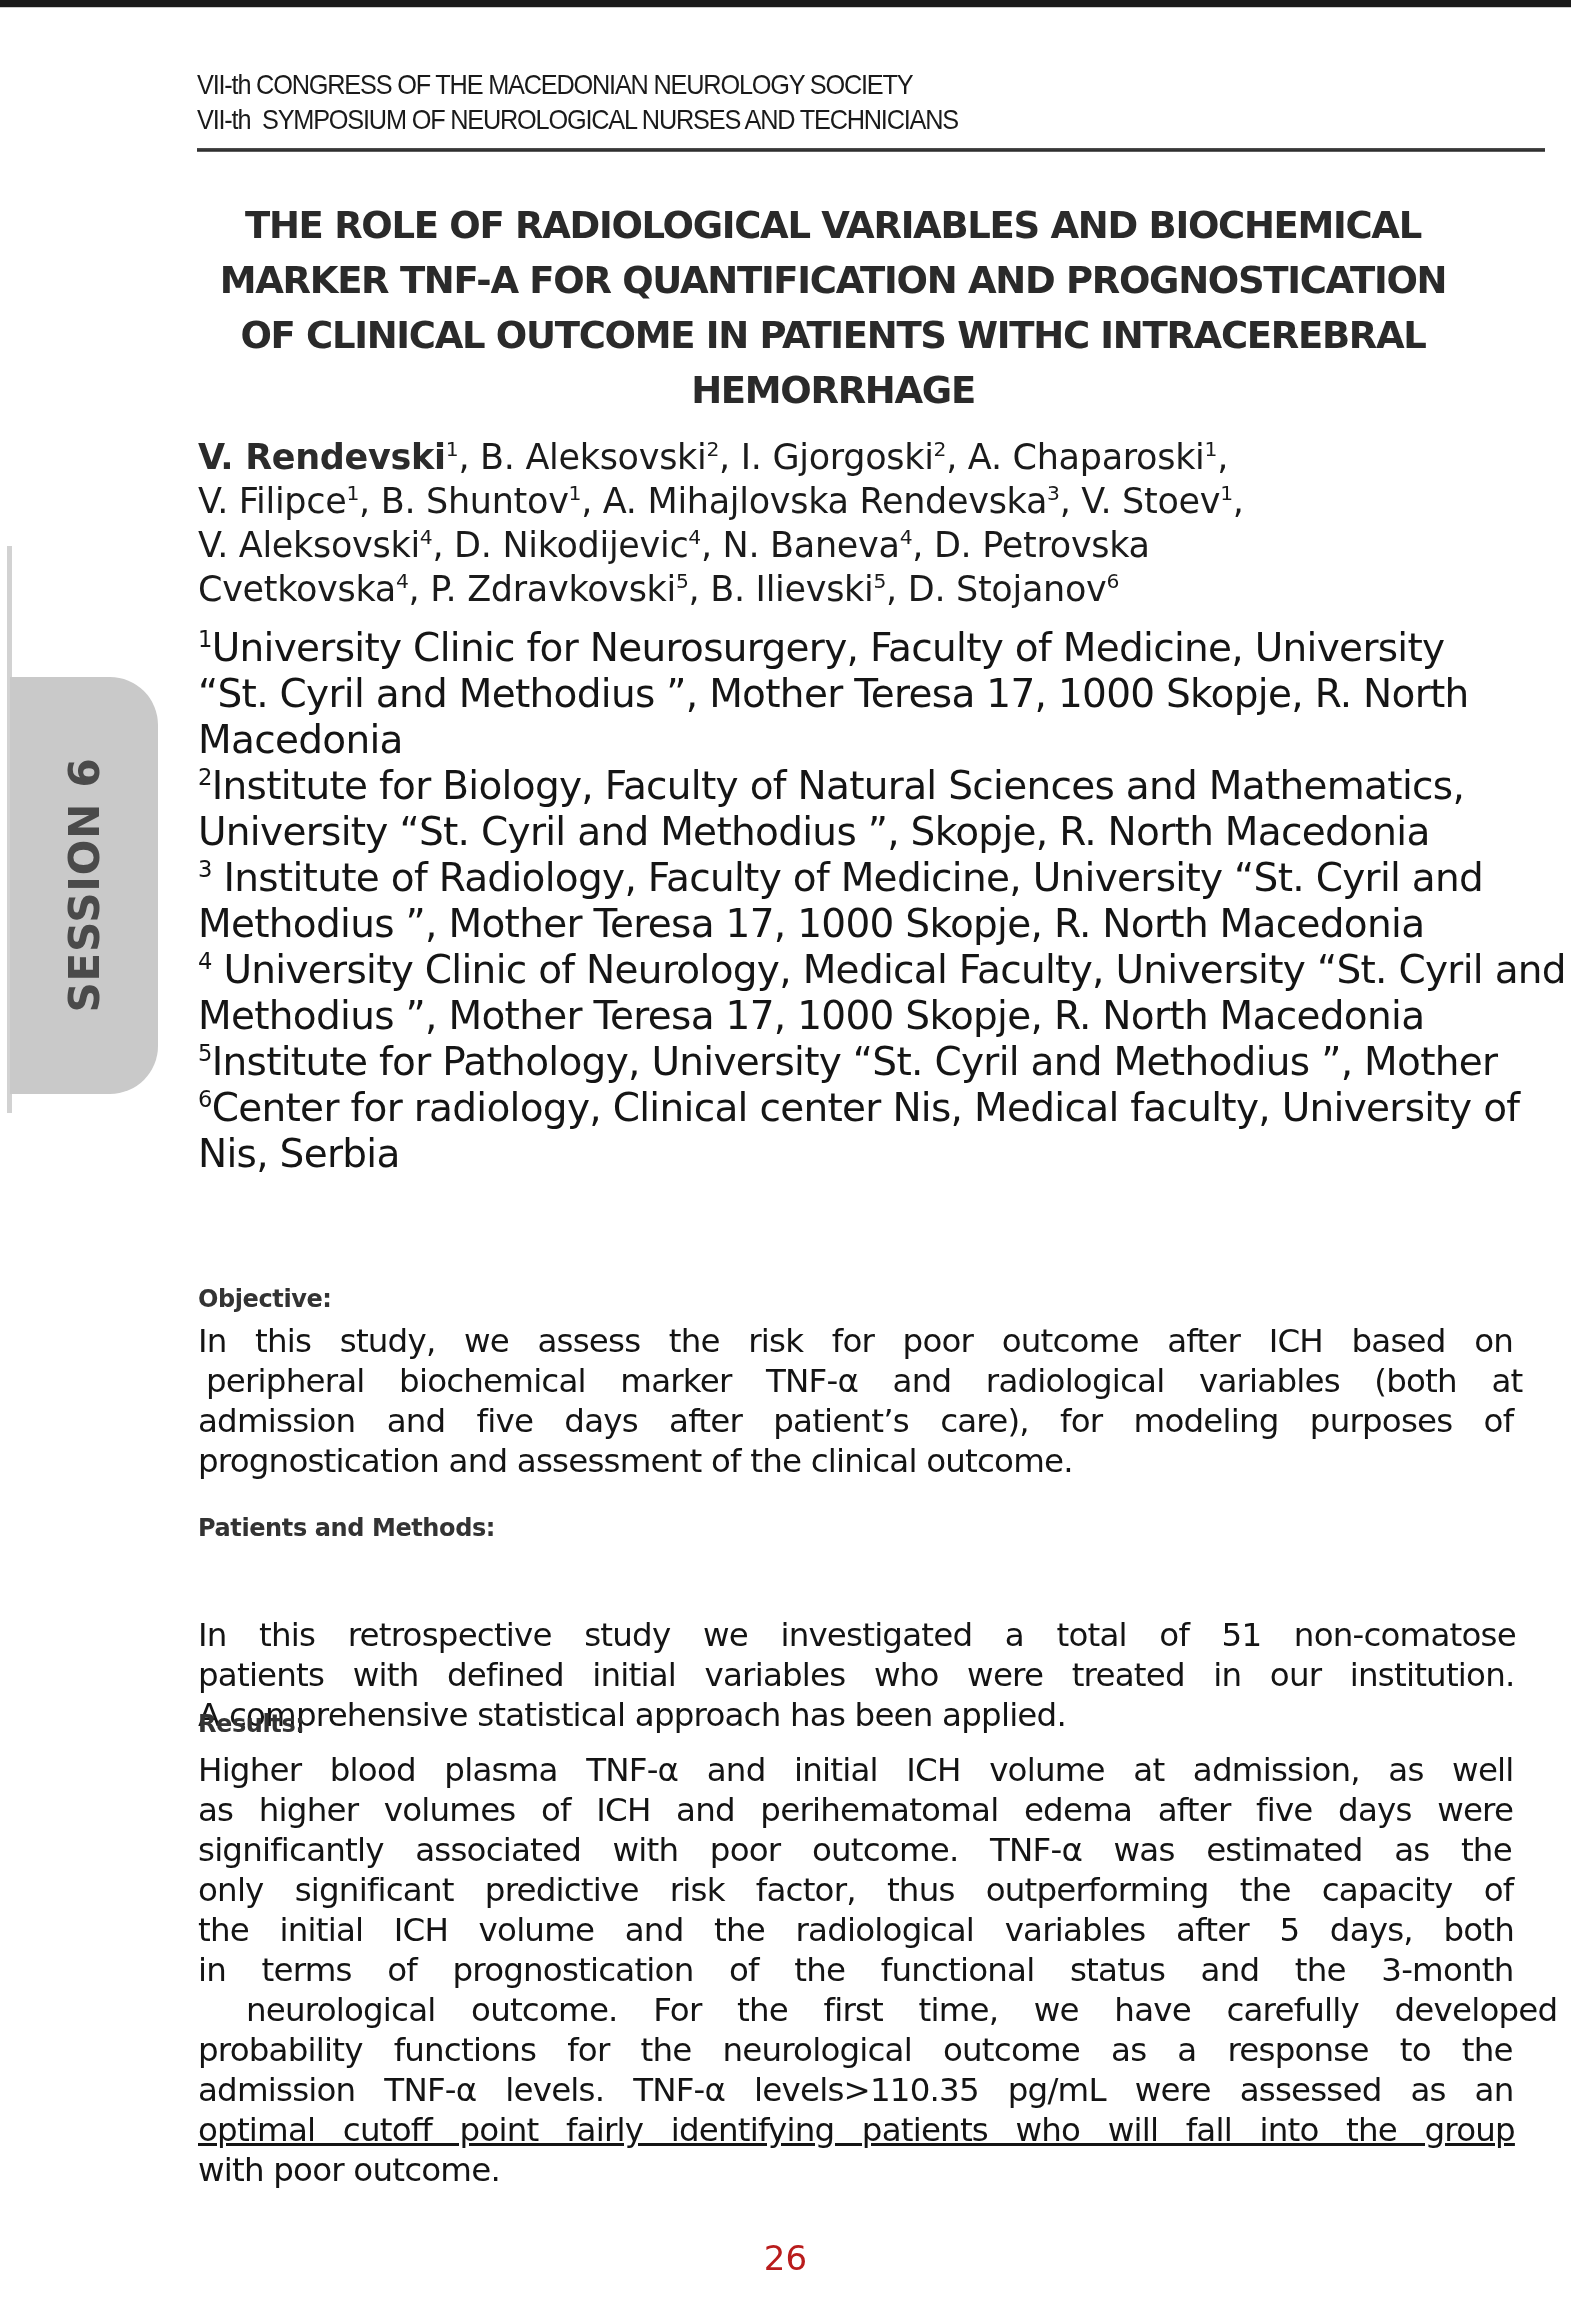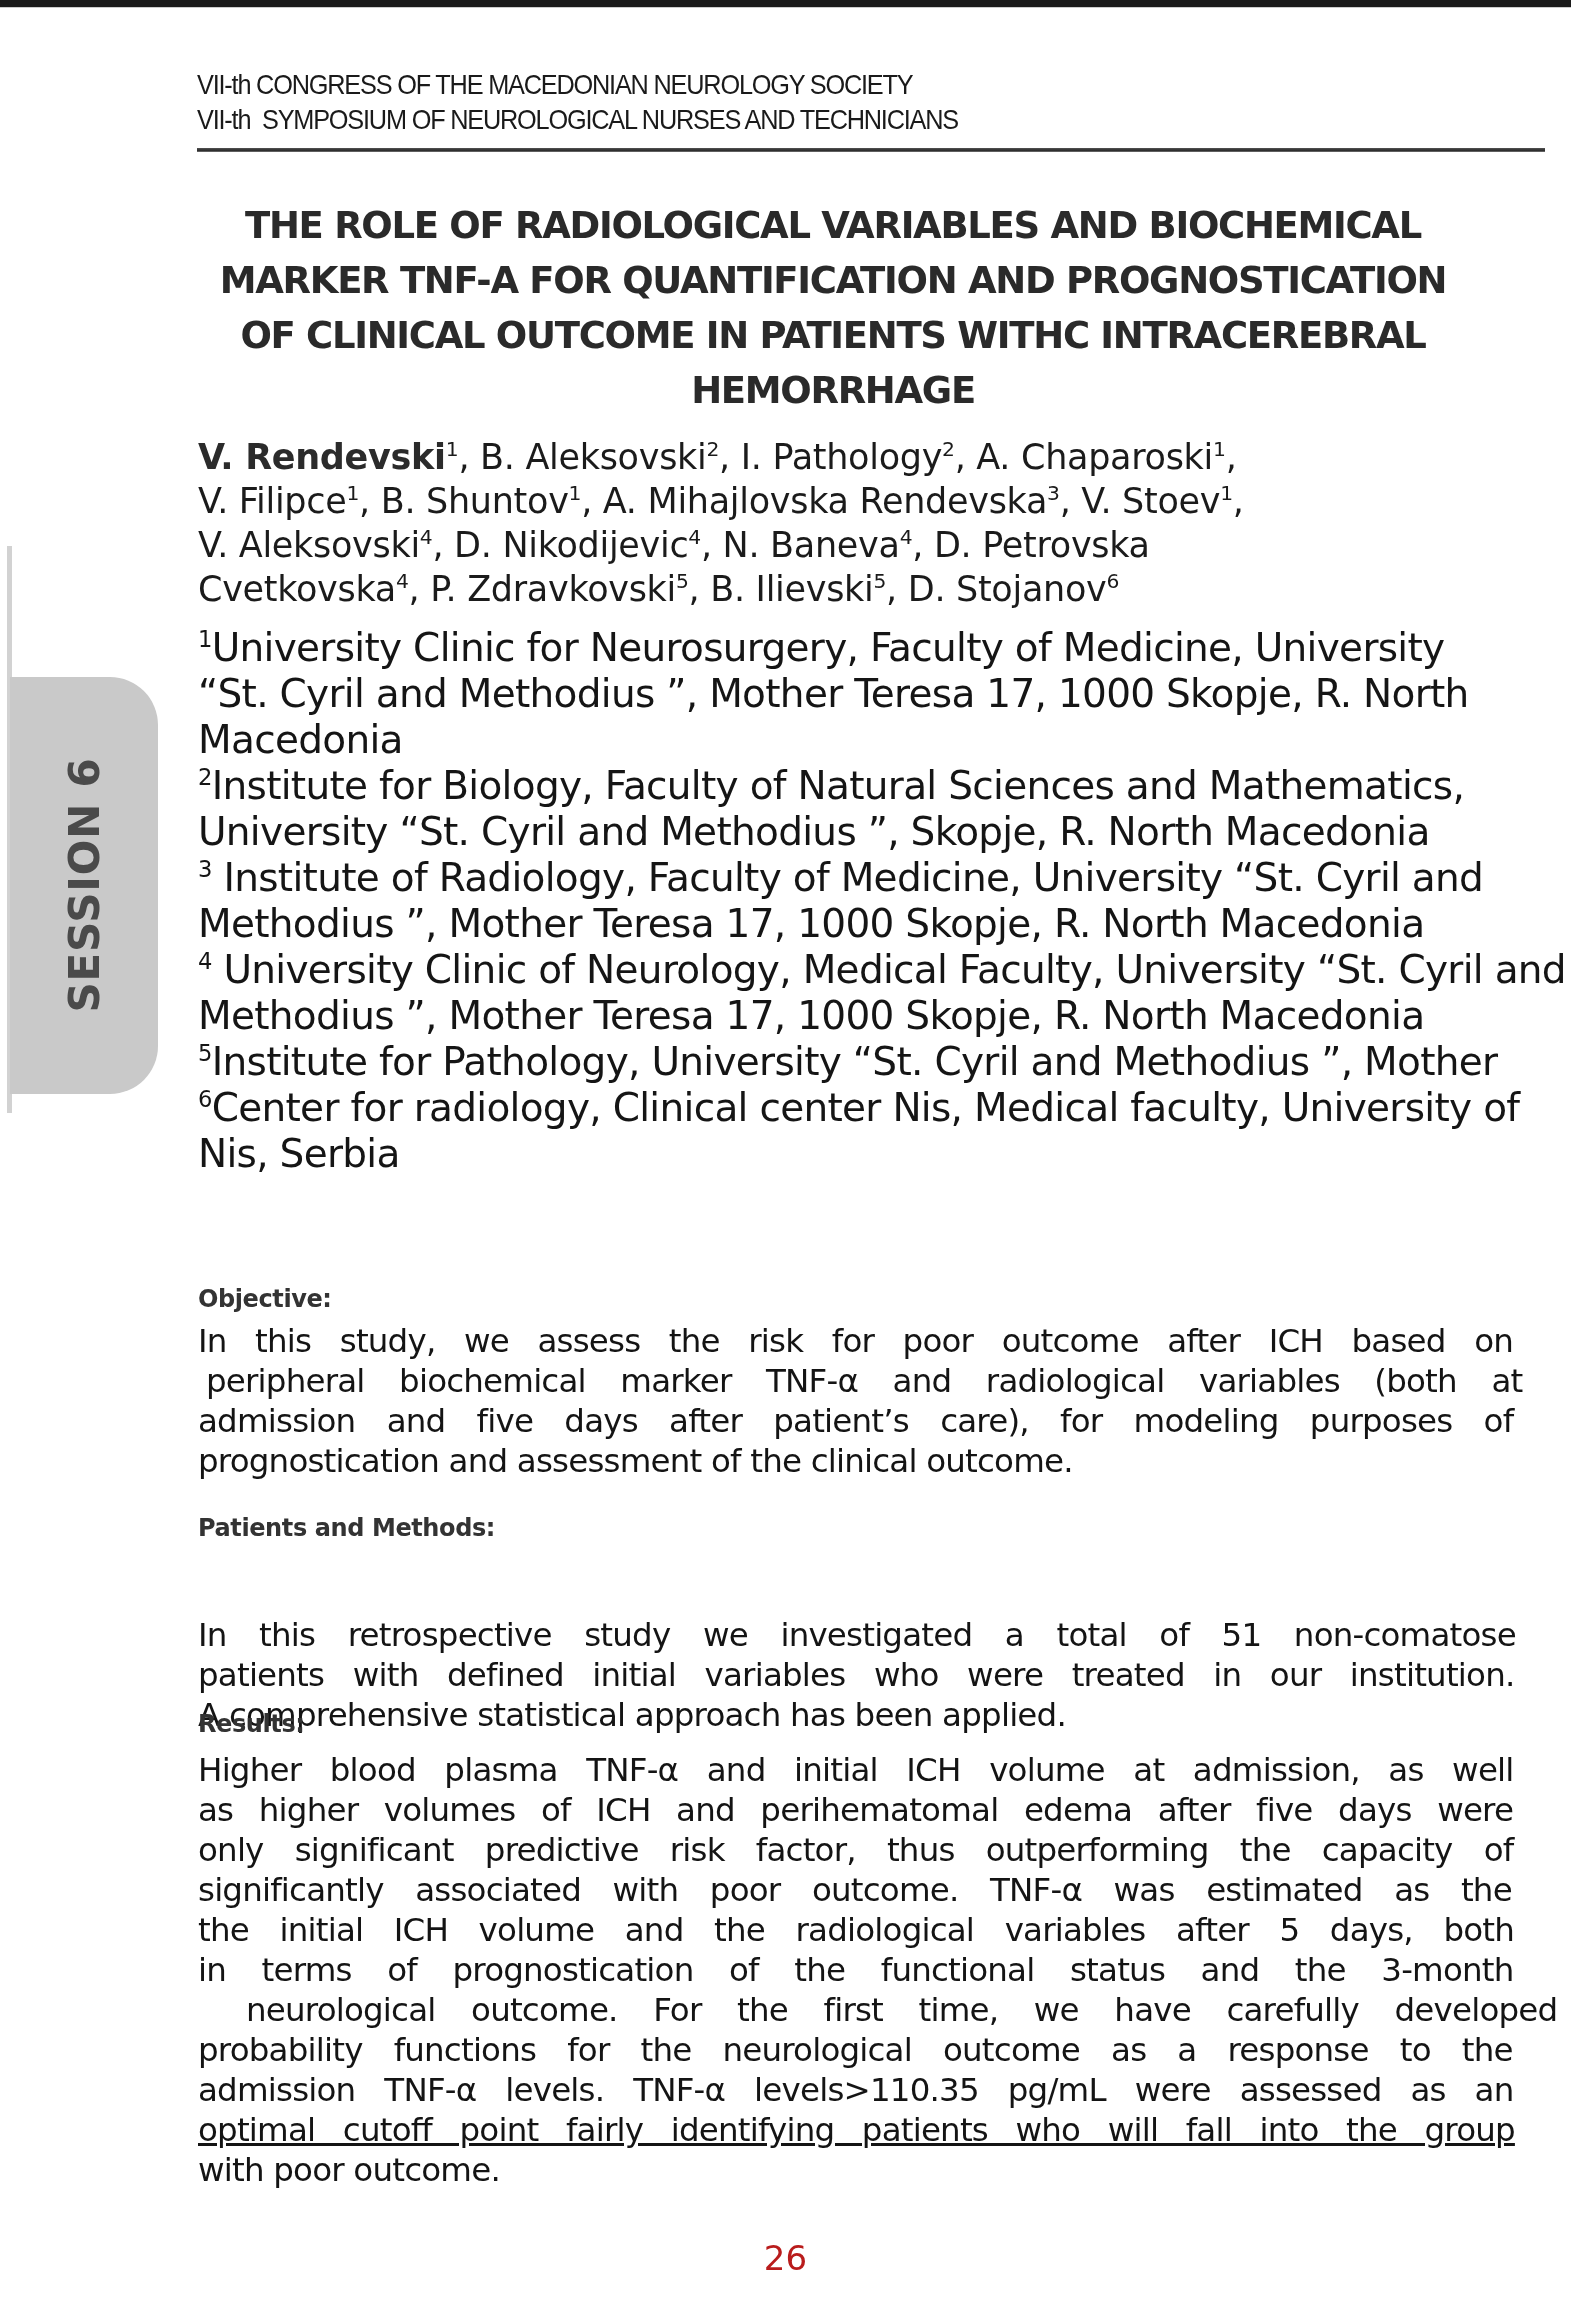--- a/index.html
+++ b/index.html
@@ -63,21 +63,21 @@
 <div class="header-rule"></div>
 
 <div class="title">
   <div class="tl">THE ROLE OF RADIOLOGICAL VARIABLES AND BIOCHEMICAL</div>
   <div class="tl">MARKER TNF-A FOR QUANTIFICATION AND PROGNOSTICATION</div>
   <div class="tl">OF CLINICAL OUTCOME IN PATIENTS WITHC  INTRACEREBRAL</div>
   <div class="tl">HEMORRHAGE</div>
 </div>
 
 <div class="authors" id="authors">
-    <div class="al" style="display: block;"><b>V. Rendevski</b><sup>1</sup><span>, B. Aleksovski</span><sup>2</sup><span>, I. Pathology</span><sup>2</sup><span>, A. Chaparoski</span><sup>1</sup><span>,</span></div>
+    <div class="al" style="display: block;"><b>V. Rendevski</b><sup>1</sup><span>, B. Aleksovski</span><sup>2</sup><span>, I. Gjorgoski</span><sup>2</sup><span>, A. Chaparoski</span><sup>1</sup><span>,</span></div>
     <div class="al" style="display: block;"><span>V. Filipce</span><sup>1</sup><span>, B. Shuntov</span><sup>1</sup><span>, A. Mihajlovska Rendevska</span><sup>3</sup><span>, V. Stoev</span><sup>1</sup><span>,</span></div>
     <div class="al" style="display: block;"><span>V. Aleksovski</span><sup>4</sup><span>, D. Nikodijevic</span><sup>4</sup><span>, N. Baneva</span><sup>4</sup><span>, D. Petrovska</span></div>
     <div class="al" style="display: block;"><span>Cvetkovska</span><sup>4</sup><span>, P. Zdravkovski</span><sup>5</sup><span>, B. Ilievski</span><sup>5</sup><span>, D. Stojanov</span><sup>6</sup></div>
   </div>
 
 <div class="affil" id="affil">
     <div class="fl" style="display: block;"><sup>1</sup><span>University Clinic for Neurosurgery, Faculty of Medicine, University</span></div>
     <div class="fl" style="display: block;"><span>“St. Cyril and Methodius ”, Mother Teresa 17, 1000 Skopje, R. North</span></div>
     <div class="fl" style="display: block;"><span>Macedonia</span></div>
     <div class="fl" style="display: block;"><sup>2</sup><span>Institute for Biology, Faculty of Natural Sciences and Mathematics,</span></div>
@@ -103,22 +103,22 @@
 <div class="para" style="top:1615px;" id="para-methods">
     <div class="pl" style="white-space: nowrap; display: block; word-spacing: 23px;">In this retrospective study we investigated a total of 51 non-comatose</div>
     <div class="pl" style="white-space: nowrap; display: block; word-spacing: 19px;">patients with defined initial variables who were treated in our institution.</div>
     <div class="pl last">A comprehensive statistical approach has been applied.</div>
   </div>
 
 <div class="section-head" style="top:1706px;">Results:</div>
 <div class="para" style="top:1750px;" id="para-results">
     <div class="pl" style="white-space: nowrap; display: block; word-spacing: 19px;">Higher blood plasma TNF-α and initial ICH volume at admission, as well</div>
     <div class="pl" style="white-space: nowrap; display: block; word-spacing: 16px;">as higher volumes of ICH and perihematomal edema after five days were</div>
+    <div class="pl" style="white-space: nowrap; display: block; word-spacing: 22px;">significantly associated with poor outcome. TNF-α was estimated as the</div>
     <div class="pl" style="white-space: nowrap; display: block; word-spacing: 21.6px;">only significant predictive risk factor, thus outperforming the capacity of</div>
-    <div class="pl" style="white-space: nowrap; display: block; word-spacing: 22px;">significantly associated with poor outcome. TNF-α was estimated as the</div>
     <div class="pl" style="white-space: nowrap; display: block; word-spacing: 21px;">the initial ICH volume and the radiological variables after 5 days, both</div>
     <div class="pl" style="white-space: nowrap; display: block; word-spacing: 26px;">in terms of prognostication of the functional status and the 3-month</div>
     <div class="pl" style="white-space: nowrap; display: block; word-spacing: 26px; margin-left: 48px;">neurological outcome. For the first time, we have carefully developed</div>
     <div class="pl" style="white-space: nowrap; display: block; word-spacing: 21.5px;">probability functions for the neurological outcome as a response to the</div>
     <div class="pl" style="white-space: nowrap; display: block; word-spacing: 19.4px;">admission TNF-α levels. TNF-α levels&gt;110.35 pg/mL were assessed as an</div>
     <div class="pl" style="white-space: nowrap; display: block; word-spacing: 18px; text-decoration: underline;">optimal cutoff point fairly identifying patients who will fall into the group</div>
     <div class="pl last">with poor outcome.</div>
   </div>
 
 <div class="page-num">26</div>

